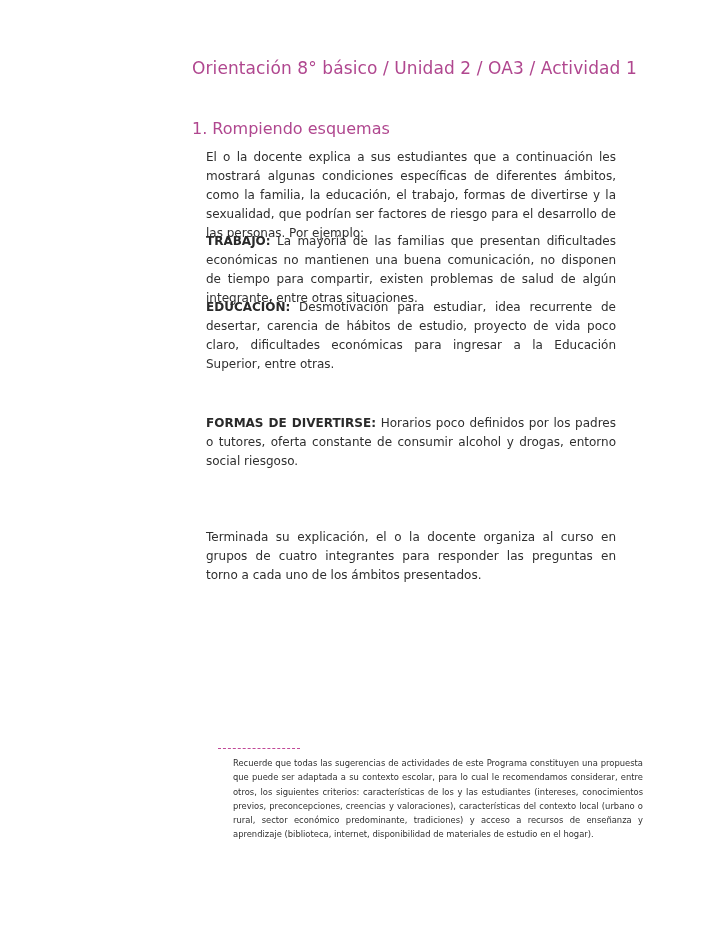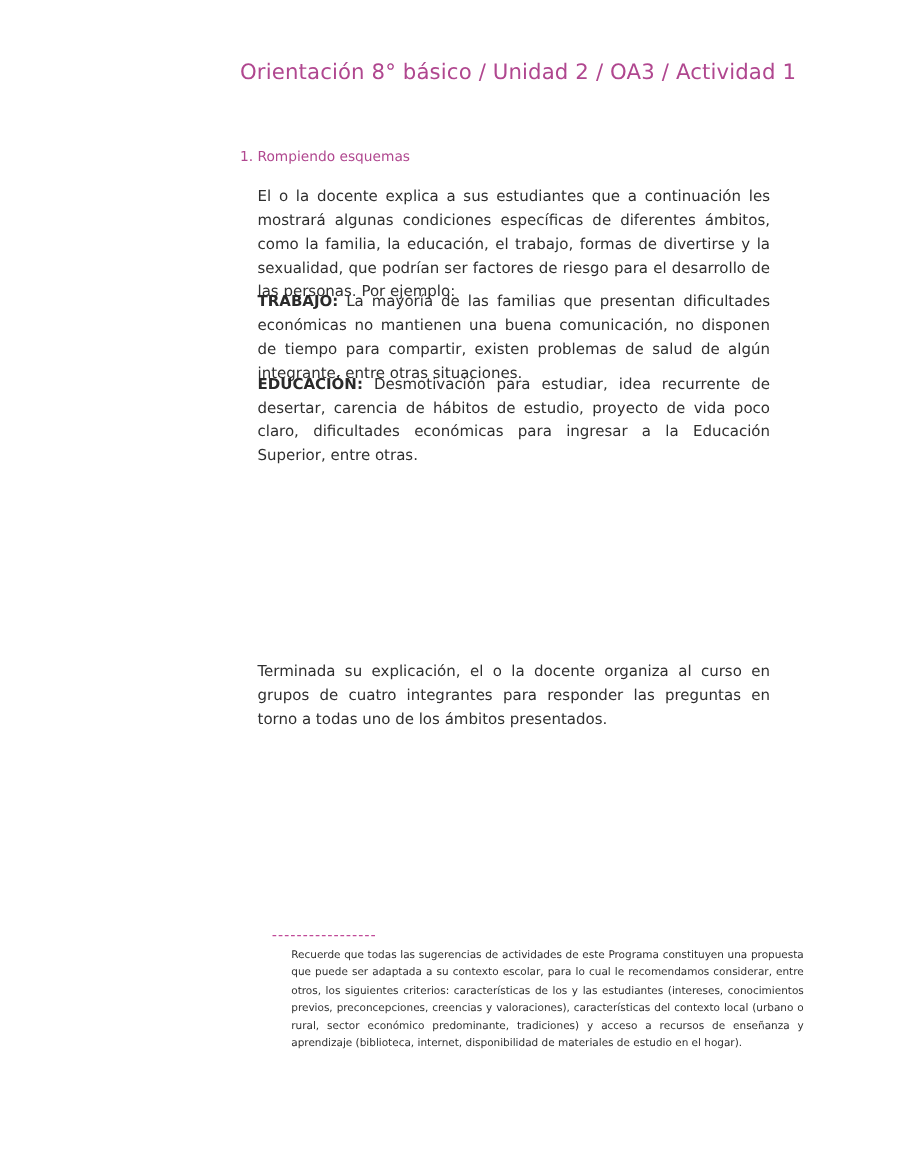--- a/index.html
+++ b/index.html
@@ -16,31 +16,31 @@
       color: #2a2a2a;
     }
     .page {
       position: absolute;
       left: 0; top: 0;
       width: 720px; height: 932px;
     }
     .title {
       position: absolute;
       left: 192px;
-      top: 48px;
+      top: 58px;
       font-size: 17px;
       color: #b0478f;
       letter-spacing: 0.1px;
       white-space: nowrap;
     }
     .section-heading {
       position: absolute;
       left: 192px;
       top: 119px;
-      font-size: 11px;
+      font-size: 16px;
       color: #b0478f;
       white-space: nowrap;
     }
     .body-block {
       position: absolute;
       left: 206px;
       width: 410px;
       font-size: 12px;
       line-height: 19px;
       text-align: justify;
@@ -92,21 +92,24 @@
 
   <p class="body-block" id="p-familia" style="margin:0;">
     <span class="label">TRABAJO:</span><span> La mayoría de las familias que presentan dificultades económicas no mantienen una buena comunicación, no disponen de tiempo para compartir, existen problemas de salud de algún integrante, entre otras situaciones.</span>
   </p>
 
   <p class="body-block" id="p-educacion" style="margin:0;">
     <span class="label">EDUCACIÓN:</span><span> Desmotivación para estudiar, idea recurrente de desertar, carencia de hábitos de estudio, proyecto de vida poco claro, dificultades económicas para ingresar a la Educación Superior, entre otras.</span>
   </p>
 
 
+  <p class="body-block" id="p-formas" style="margin:0;">
+    <span class="label">FORMAS DE DIVERTIRSE:</span><span> Horarios poco definidos por los padres o tutores, oferta constante de consumir alcohol y drogas, entorno social riesgoso.</span>
+  </p>
 
 
-  <p class="body-block" id="p-terminada" style="margin:0;">Terminada su explicación, el o la docente organiza al curso en grupos de cuatro integrantes para responder las preguntas en torno a todas uno de los ámbitos presentados.</p>
+  <p class="body-block" id="p-terminada" style="margin:0;">Terminada su explicación, el o la docente organiza al curso en grupos de cuatro integrantes para responder las preguntas en torno a cada uno de los ámbitos presentados.</p>
 
   <div class="footnote-rule"></div>
 
   <p class="footnote" style="margin:0;">Recuerde que todas las sugerencias de actividades de este Programa constituyen una propuesta que puede ser adaptada a su contexto escolar, para lo cual le recomendamos considerar, entre otros, los siguientes criterios: características de los y las estudiantes (intereses, conocimientos previos, preconcepciones, creencias y valoraciones), características del contexto local (urbano o rural, sector económico predominante, tradiciones) y acceso a recursos de enseñanza y aprendizaje (biblioteca, internet, disponibilidad de materiales de estudio en el hogar).</p>
 
 </div>
 
 </body></html>

